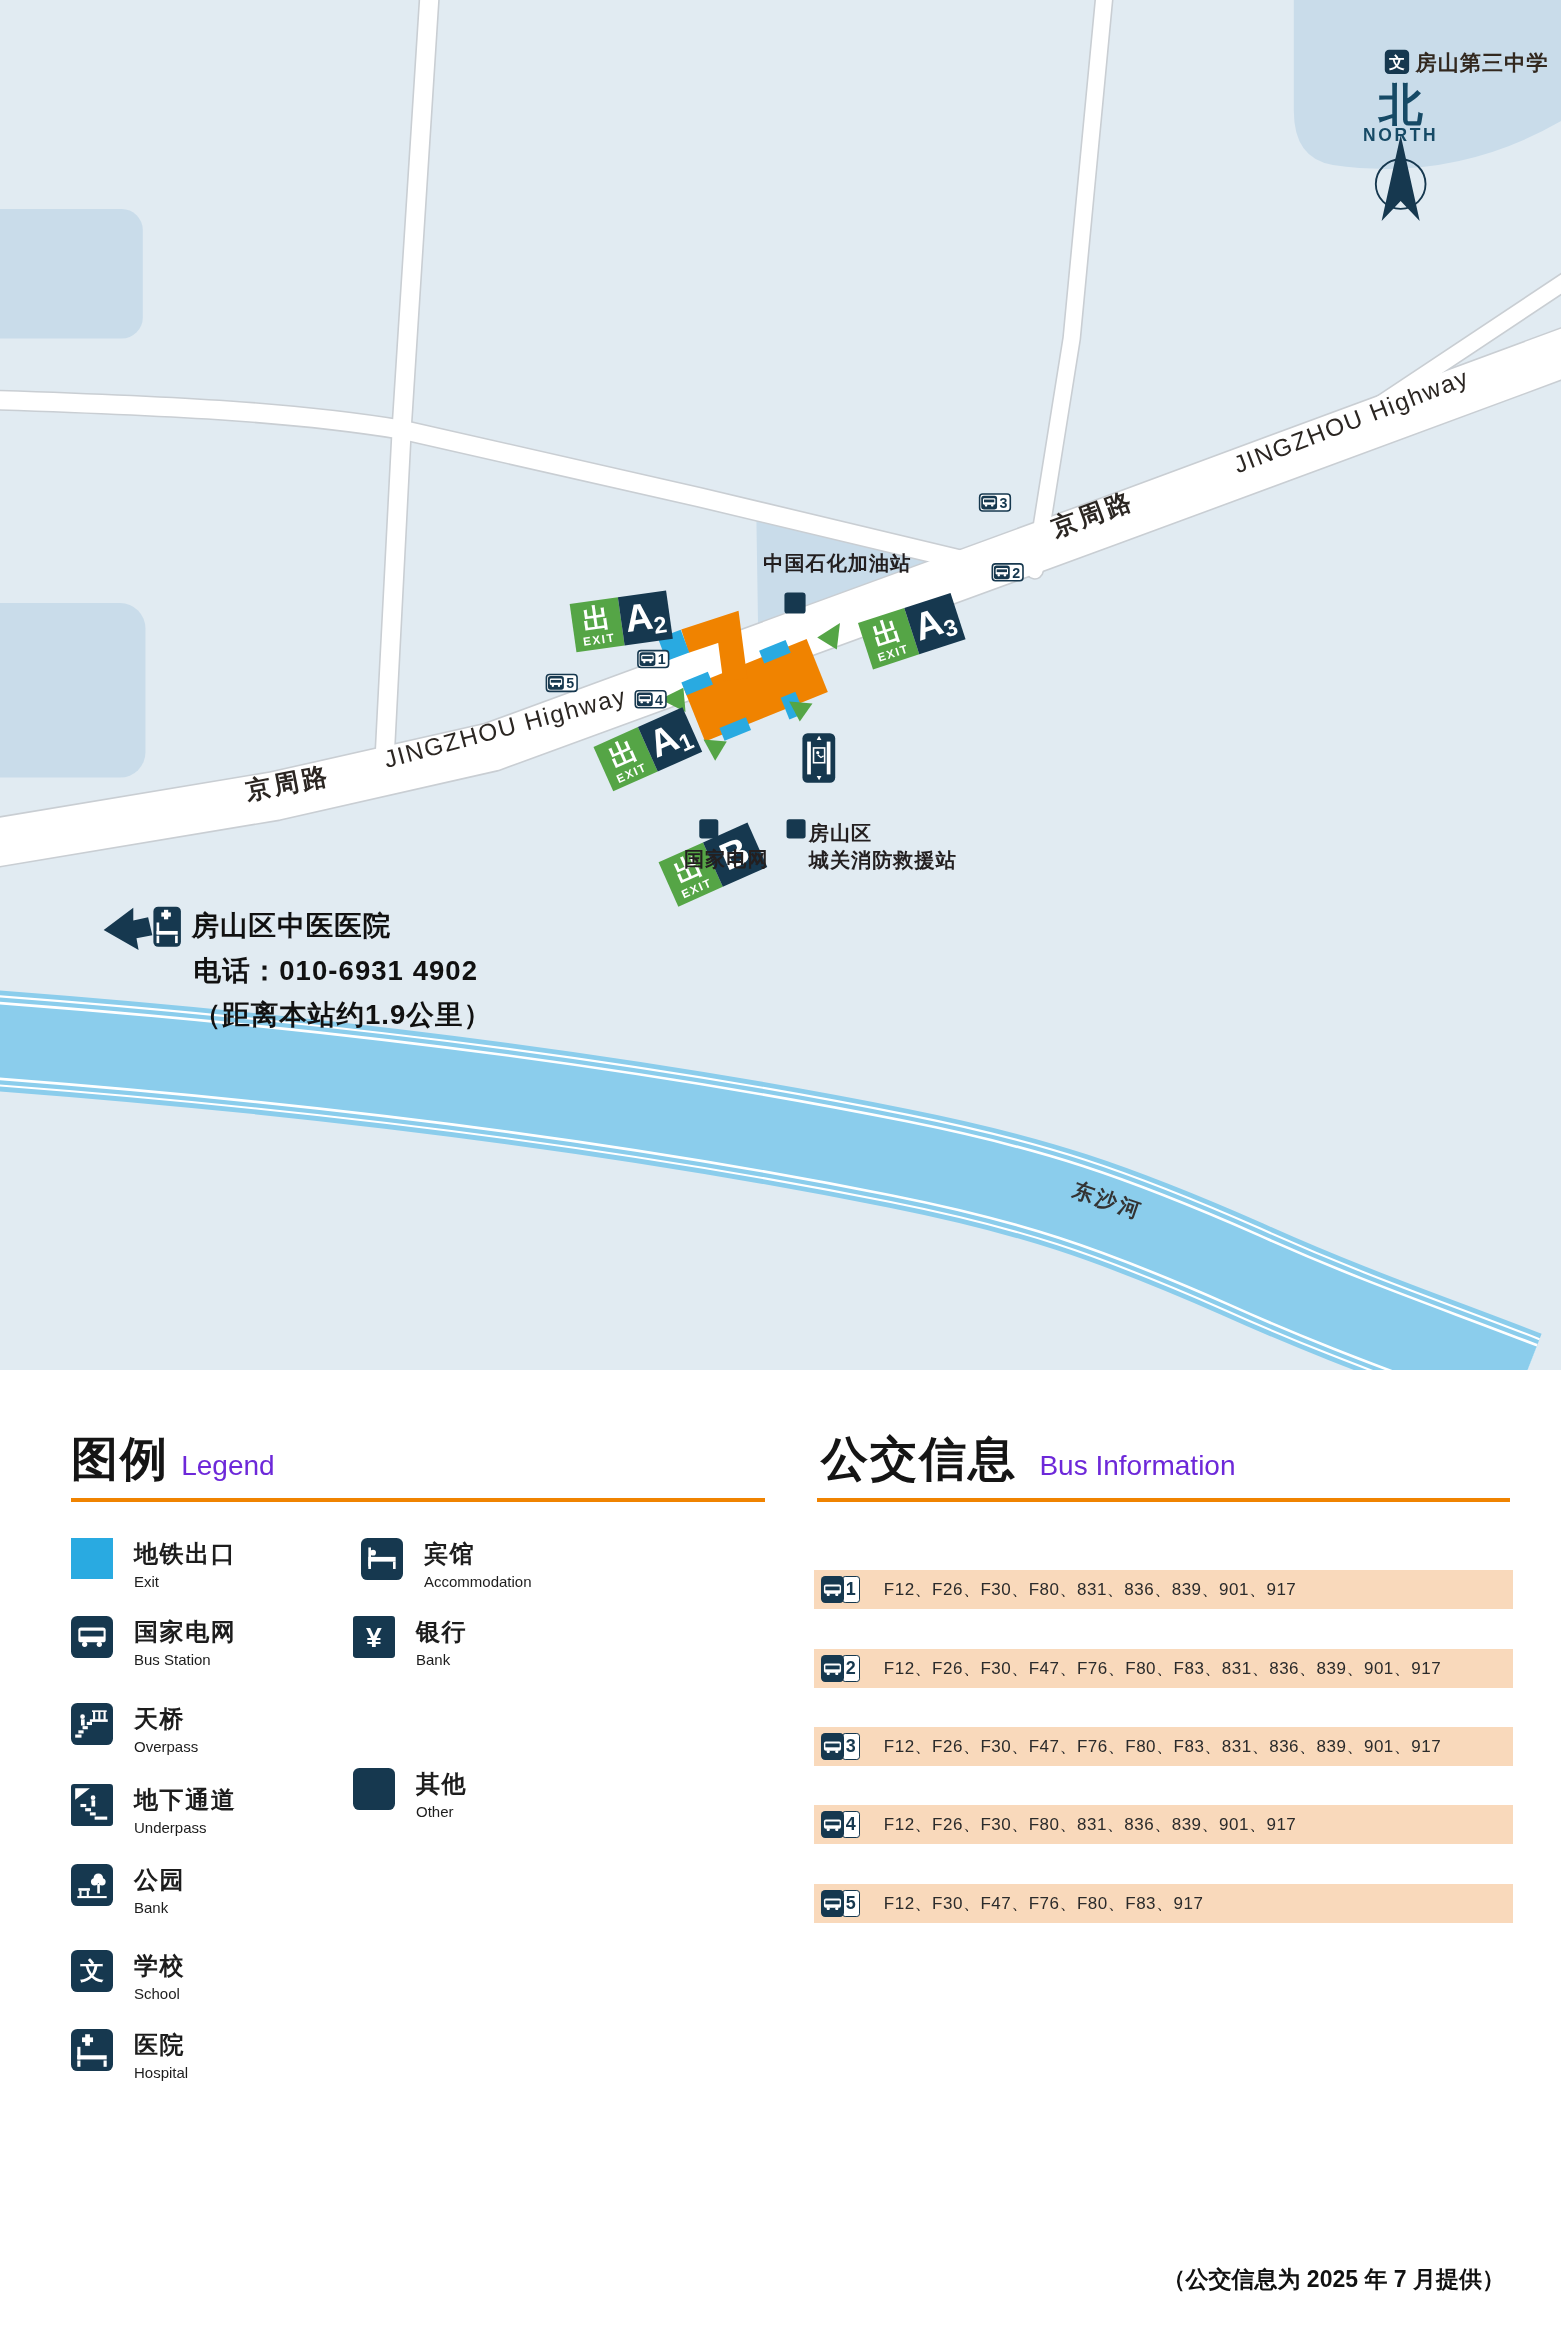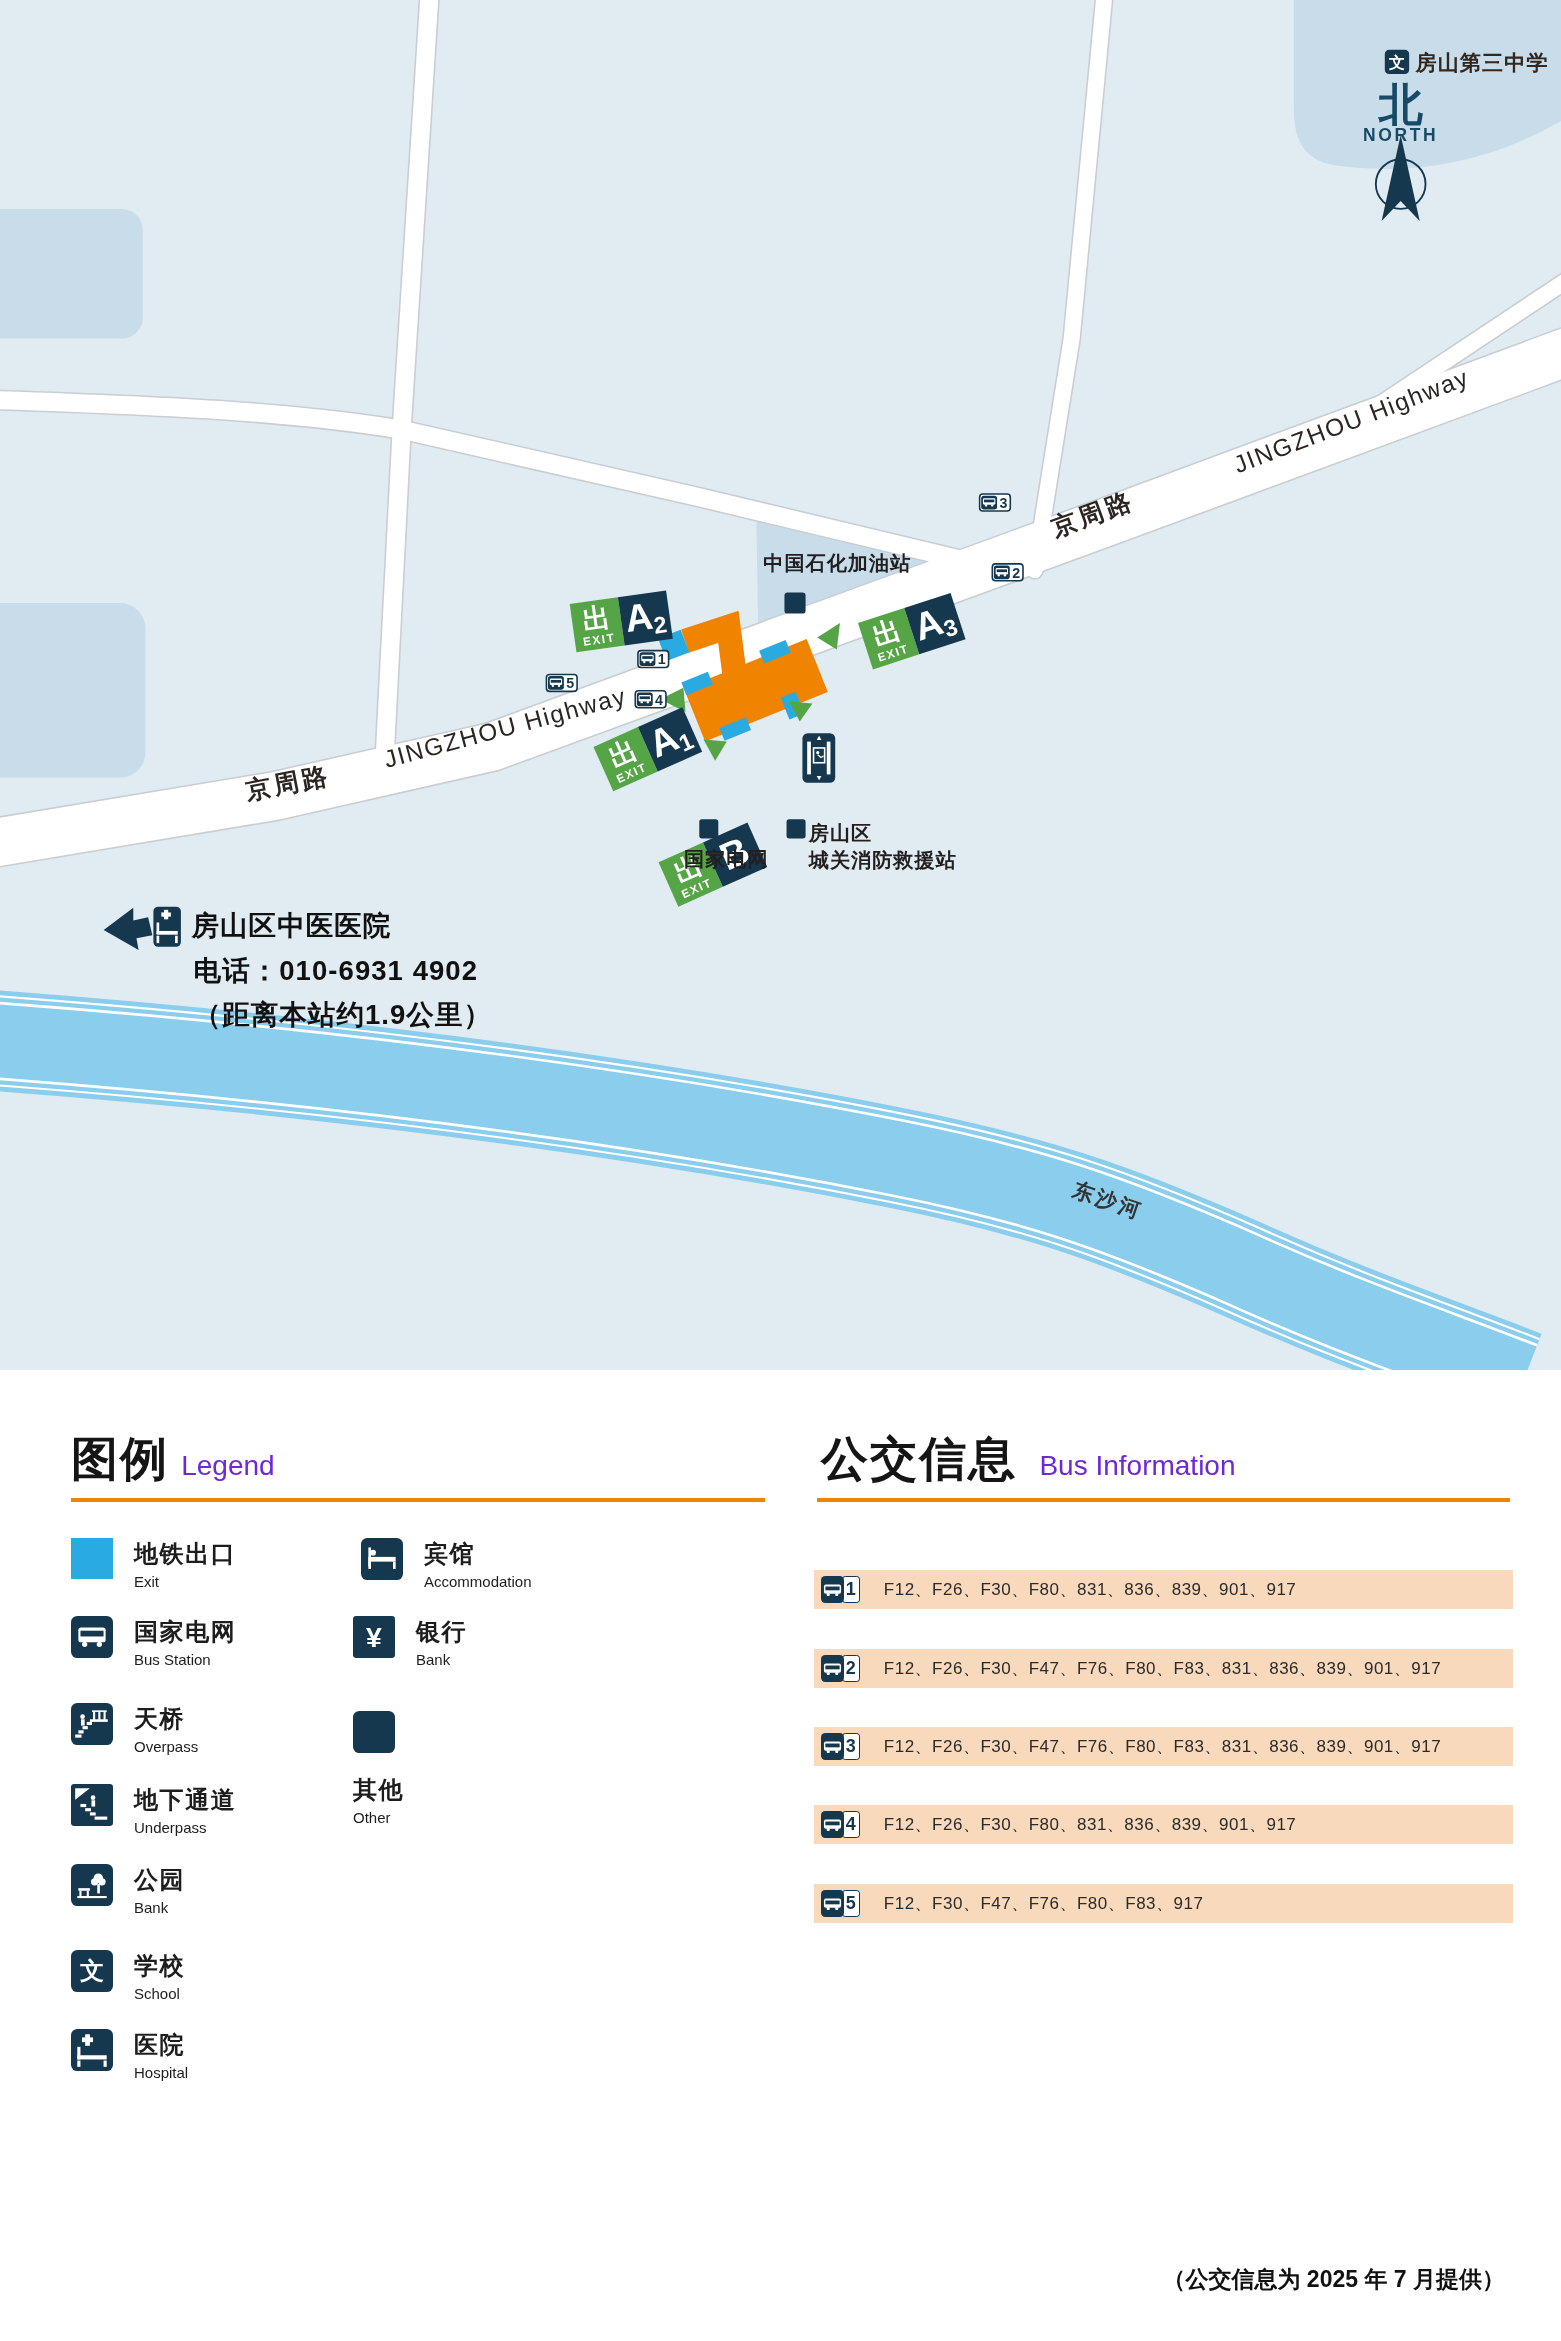--- a/index.html
+++ b/index.html
@@ -378,21 +378,21 @@
     <svg width="42" height="42" viewBox="0 0 80 80">
       <rect width="80" height="80" rx="6" fill="#16384f"></rect>
       <text x="40" y="60" text-anchor="middle" font-size="54" font-weight="700" fill="#ffffff">¥</text>
     </svg>
     <span class="txt">
         <span class="cn">银行</span>
     <span class="en">Bank</span>
       </span>
   </div>
 
-  <div class="legend-item" style="left:353px;top:1711px;flex-direction:column;">
+  <div class="legend-item" style="left:353px;top:1768px;">
     <svg width="42" height="42" viewBox="0 0 80 80">
       <rect width="80" height="80" rx="12" fill="#16384f"></rect>
     </svg>
     <span class="txt">
         <span class="cn">其他</span>
     <span class="en">Other</span>
       </span>
   </div>
 
   <div class="section-title" style="left:821px;top:1428px;">

